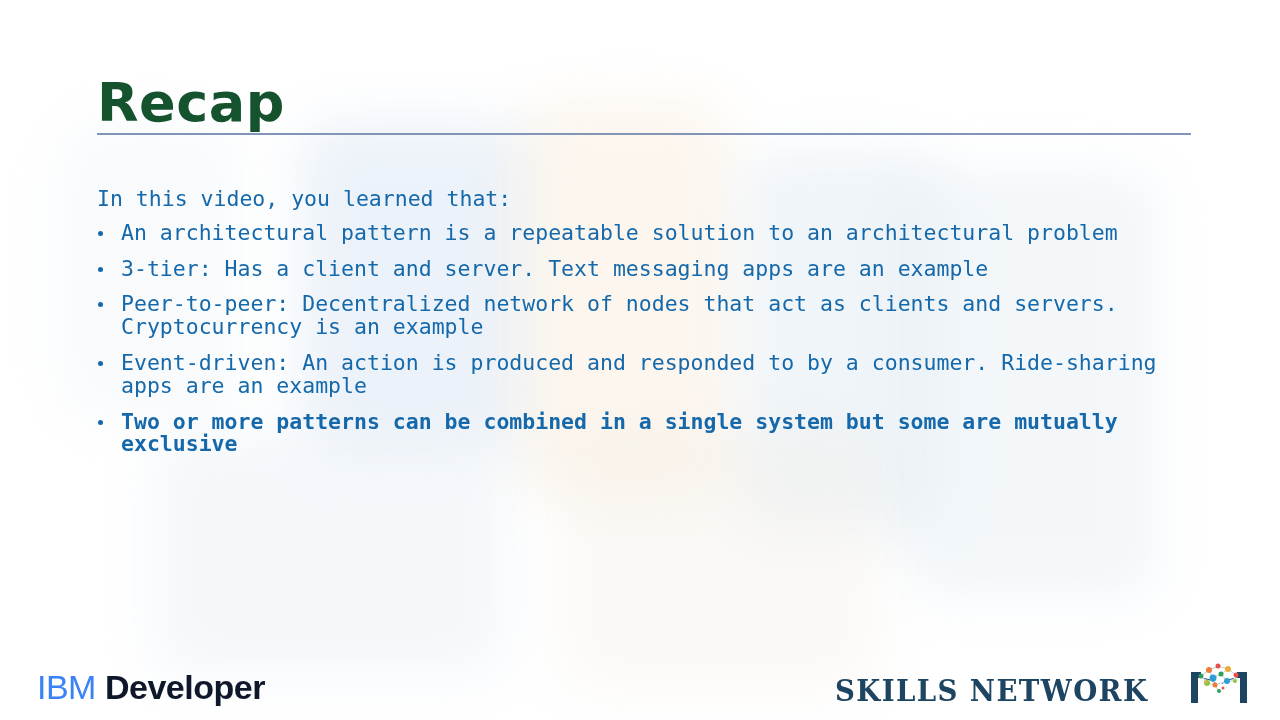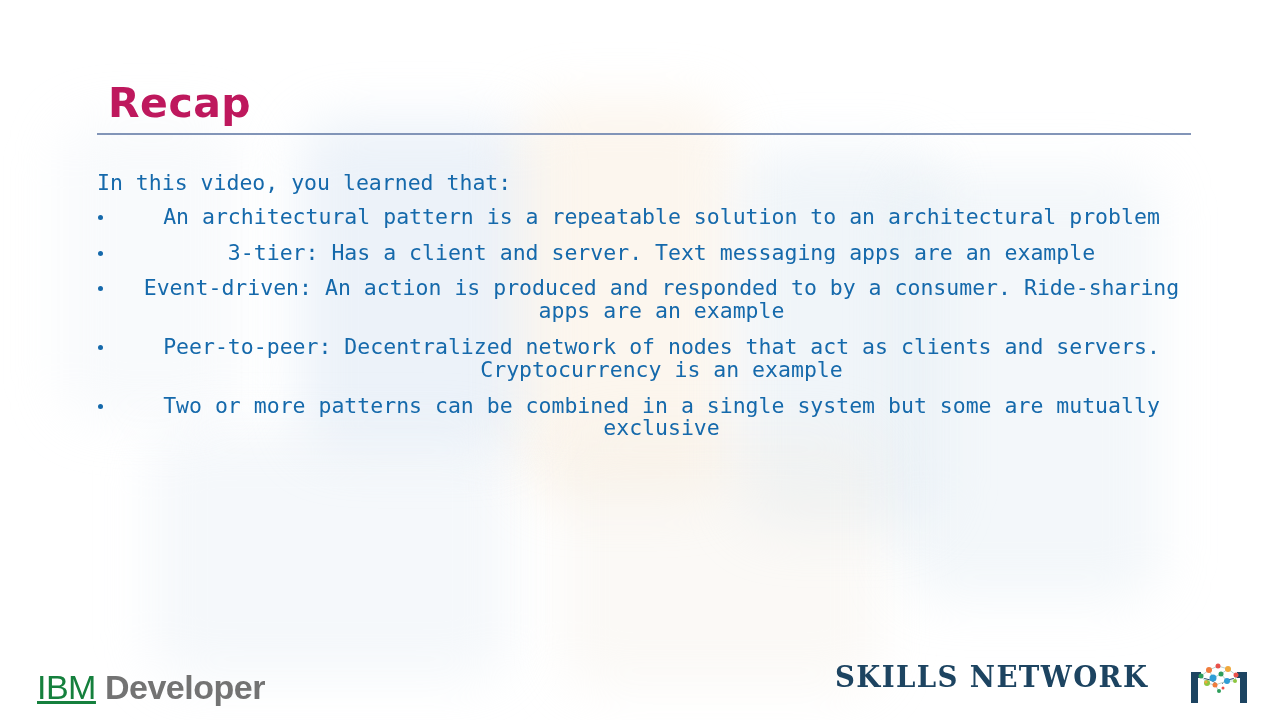--- a/index.html
+++ b/index.html
@@ -38,29 +38,29 @@
   .bg-blob.b2 { left: 520px; top: 100px;  width: 210px; height: 400px; background: rgba(248,233,212,0.40); }
   .bg-blob.b3 { left: 740px; top: 150px;  width: 200px; height: 380px; background: rgba(215,228,240,0.38); }
   .bg-blob.b4 { left: 900px; top: 170px;  width: 260px; height: 430px; background: rgba(222,232,242,0.36); }
   .bg-blob.b5 { left: 150px; top: 430px;  width: 360px; height: 250px; background: rgba(226,234,243,0.34); }
   .bg-blob.b6 { left: 560px; top: 430px;  width: 320px; height: 260px; background: rgba(244,236,226,0.32); }
   .bg-blob.b7 { left: 60px;  top: 120px;  width: 180px; height: 300px; background: rgba(232,238,245,0.30); }
 
   
   .title {
     position: absolute;
-    left: 108px;
+    left: 97px;
     top: 74px;
     z-index: 2;
     font-family: "DejaVu Sans", sans-serif;
     font-weight: bold;
-    font-size: 41px;
+    font-size: 54px;
     line-height: 58px;
     letter-spacing: 0.5px;
-    color: #be185d;
+    color: #14532d;
   }
   .title-rule {
     position: absolute;
     left: 97px;
     top: 133px;
     width: 1094px;
     height: 2px;
     background: #8295b8;
     z-index: 2;
   }
@@ -71,35 +71,34 @@
     left: 97px;
     top: 172px;
     width: 1105px;
     z-index: 2;
     color: #1569ab;
     font-family: "DejaVu Sans Mono", monospace;
     font-size: 21.5px;
     line-height: 22.8px;
   }
   .intro-line {
-    margin: 0 0 11px 0;
+    margin: 16px 0 11px 0;
     white-space: pre;
   }
   ul.bullets {
     list-style: none;
     margin: 0;
     padding: 0;
   }
   ul.bullets > li {
     position: relative;
     padding-left: 24px;
     margin-bottom: 13px;
-    text-align: center;
-  }
-  ul.bullets > li:last-child { margin-bottom: 0; }
+  }
+  ul.bullets > li:last-child { margin-bottom: 0; font-weight: bold; }
   ul.bullets > li .dot {
     position: absolute;
     left: 1px;
     top: 9px;
     width: 5px;
     height: 5px;
     border-radius: 50%;
     background: #1569ab;
   }
   ul.bullets > li .txt {
@@ -112,40 +111,39 @@
     position: absolute;
     left: 37px;
     top: 668px;
     z-index: 3;
     font-family: "Liberation Sans", sans-serif;
     font-size: 34px;
     line-height: 38px;
     white-space: nowrap;
   }
   .ibm-dev .ibm {
-    color: #15803d;
+    color: #3b82f6;
     font-weight: normal;
     letter-spacing: -0.5px;
-    text-decoration: underline;
   }
   .ibm-dev .dev {
-    color: #737373;
+    color: #0f172a;
     font-weight: bold;
     letter-spacing: -0.5px;
     margin-left: 9px;
   }
 
   
   .skills-network {
     position: absolute;
     right: 32px;
     top: 661px;
     z-index: 3;
     display: flex;
-    align-items: flex-start;
+    align-items: flex-end;
     gap: 14px;
   }
   .sn-text {
     font-family: "DejaVu Serif", serif;
     font-weight: bold;
     font-size: 30px;
     line-height: 32px;
     letter-spacing: 1.5px;
     color: #1d4461;
     transform: scaleX(0.92);
@@ -179,25 +177,25 @@
       <li>
         <span class="dot"></span>
         <span class="txt">An architectural pattern is a repeatable solution to an architectural problem</span>
       </li>
       <li>
         <span class="dot"></span>
         <span class="txt">3-tier: Has a client and server. Text messaging apps are an example</span>
       </li>
       <li>
         <span class="dot"></span>
+        <span class="txt">Peer-to-peer: Decentralized network of nodes that act as clients and servers. Cryptocurrency is an example</span>
+      </li>
+      <li>
+        <span class="dot"></span>
         <span class="txt">Event-driven: An action is produced and responded to by a consumer. Ride-sharing apps are an example</span>
-      </li>
-      <li>
-        <span class="dot"></span>
-        <span class="txt">Peer-to-peer: Decentralized network of nodes that act as clients and servers. Cryptocurrency is an example</span>
       </li>
       <li>
         <span class="dot"></span>
         <span class="txt">Two or more patterns can be combined in a single system but some are mutually exclusive</span>
       </li>
     </ul>
   </div>
 
   <div class="ibm-dev">
     <span class="ibm">IBM</span><span class="dev">Developer</span>

